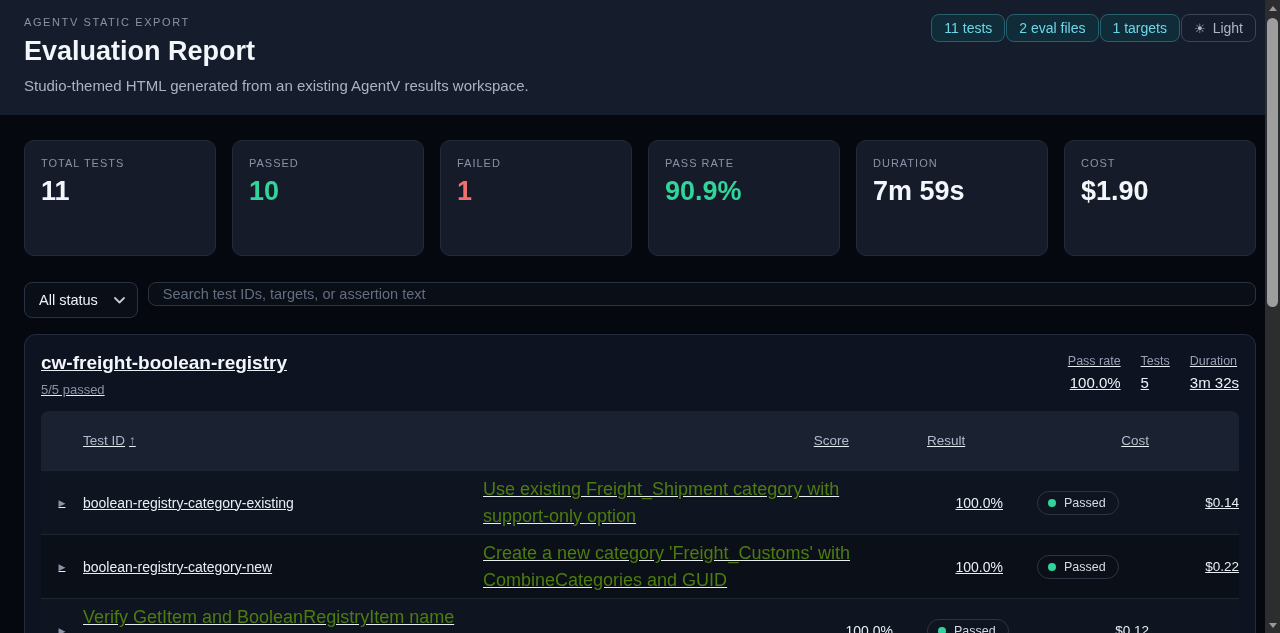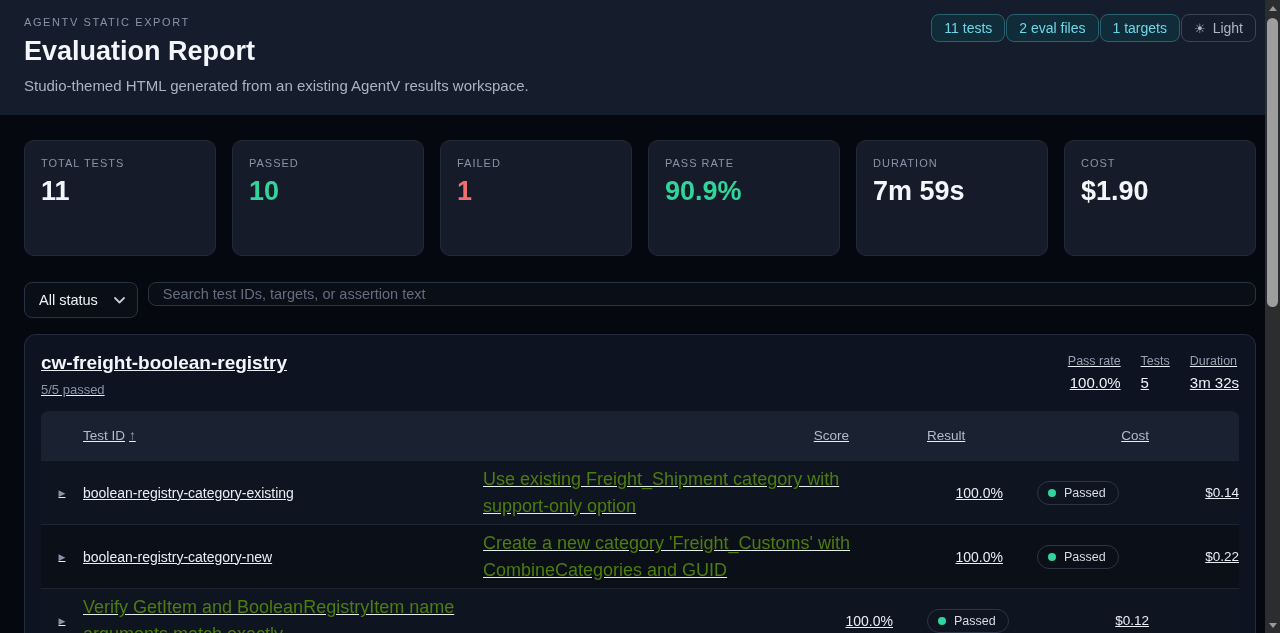--- a/index.html
+++ b/index.html
@@ -93,21 +93,21 @@
 
   
   .table-wrap { margin:0 16px; }
   .trow {
     display:grid;
     grid-template-columns:42px 400px 1fr 110px 146px 90px;
     align-items:center;
   }
   .thead {
     background:#1a2231; color:#b3bac9; font-size:13.5px;
-    height:49px; border-radius:8px 8px 0 0;
+    height:59px; border-radius:8px 8px 0 0;
   }
   .th-score { text-align:right; padding-right:44px; }
   .th-result { padding-left:34px; }
   .th-cost { text-align:right; }
   .sort-arrow { color:#9aa3b4; margin-left:4px; }
   .data-row { height:64px; border-top:1px solid #1d2533; font-size:14px; }
   .row-odd  { background:#0f1520; }
   .row-even { background:#0b0f17; }
   .cell-exp { text-align:center; color:#8a93a6; font-size:9px; cursor:pointer; }
   .cell-id { color:#e9edf4; }

